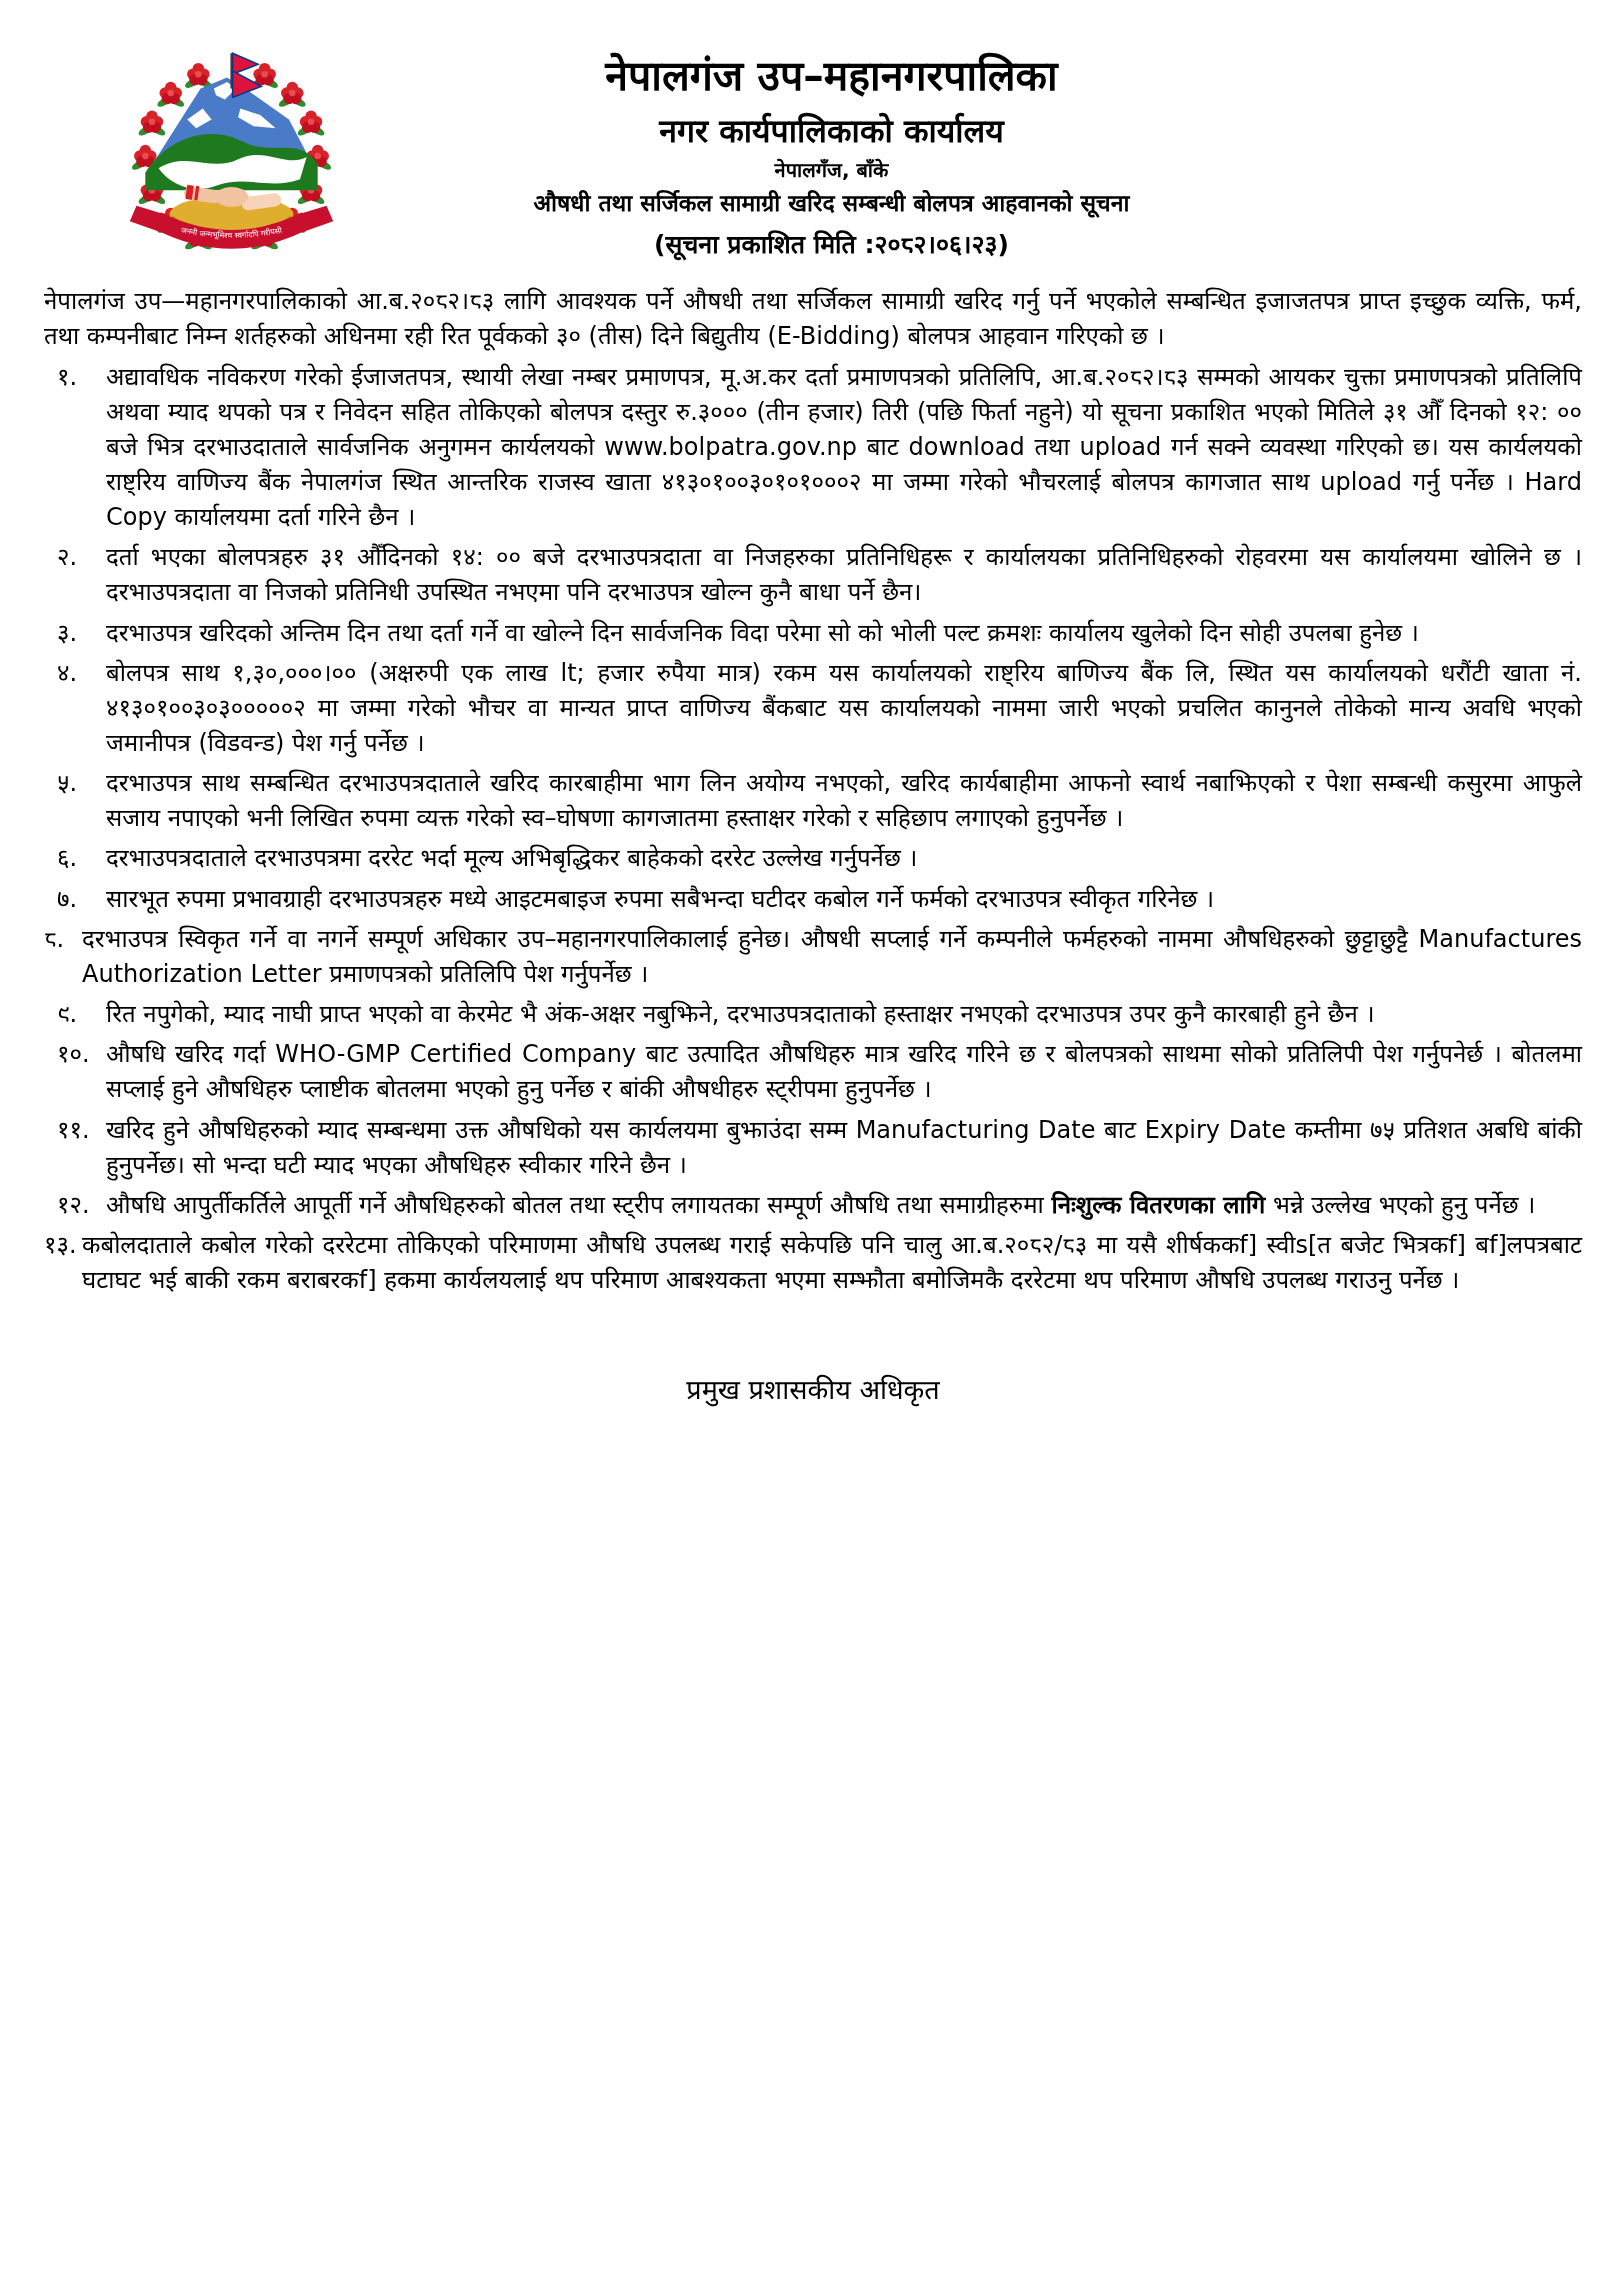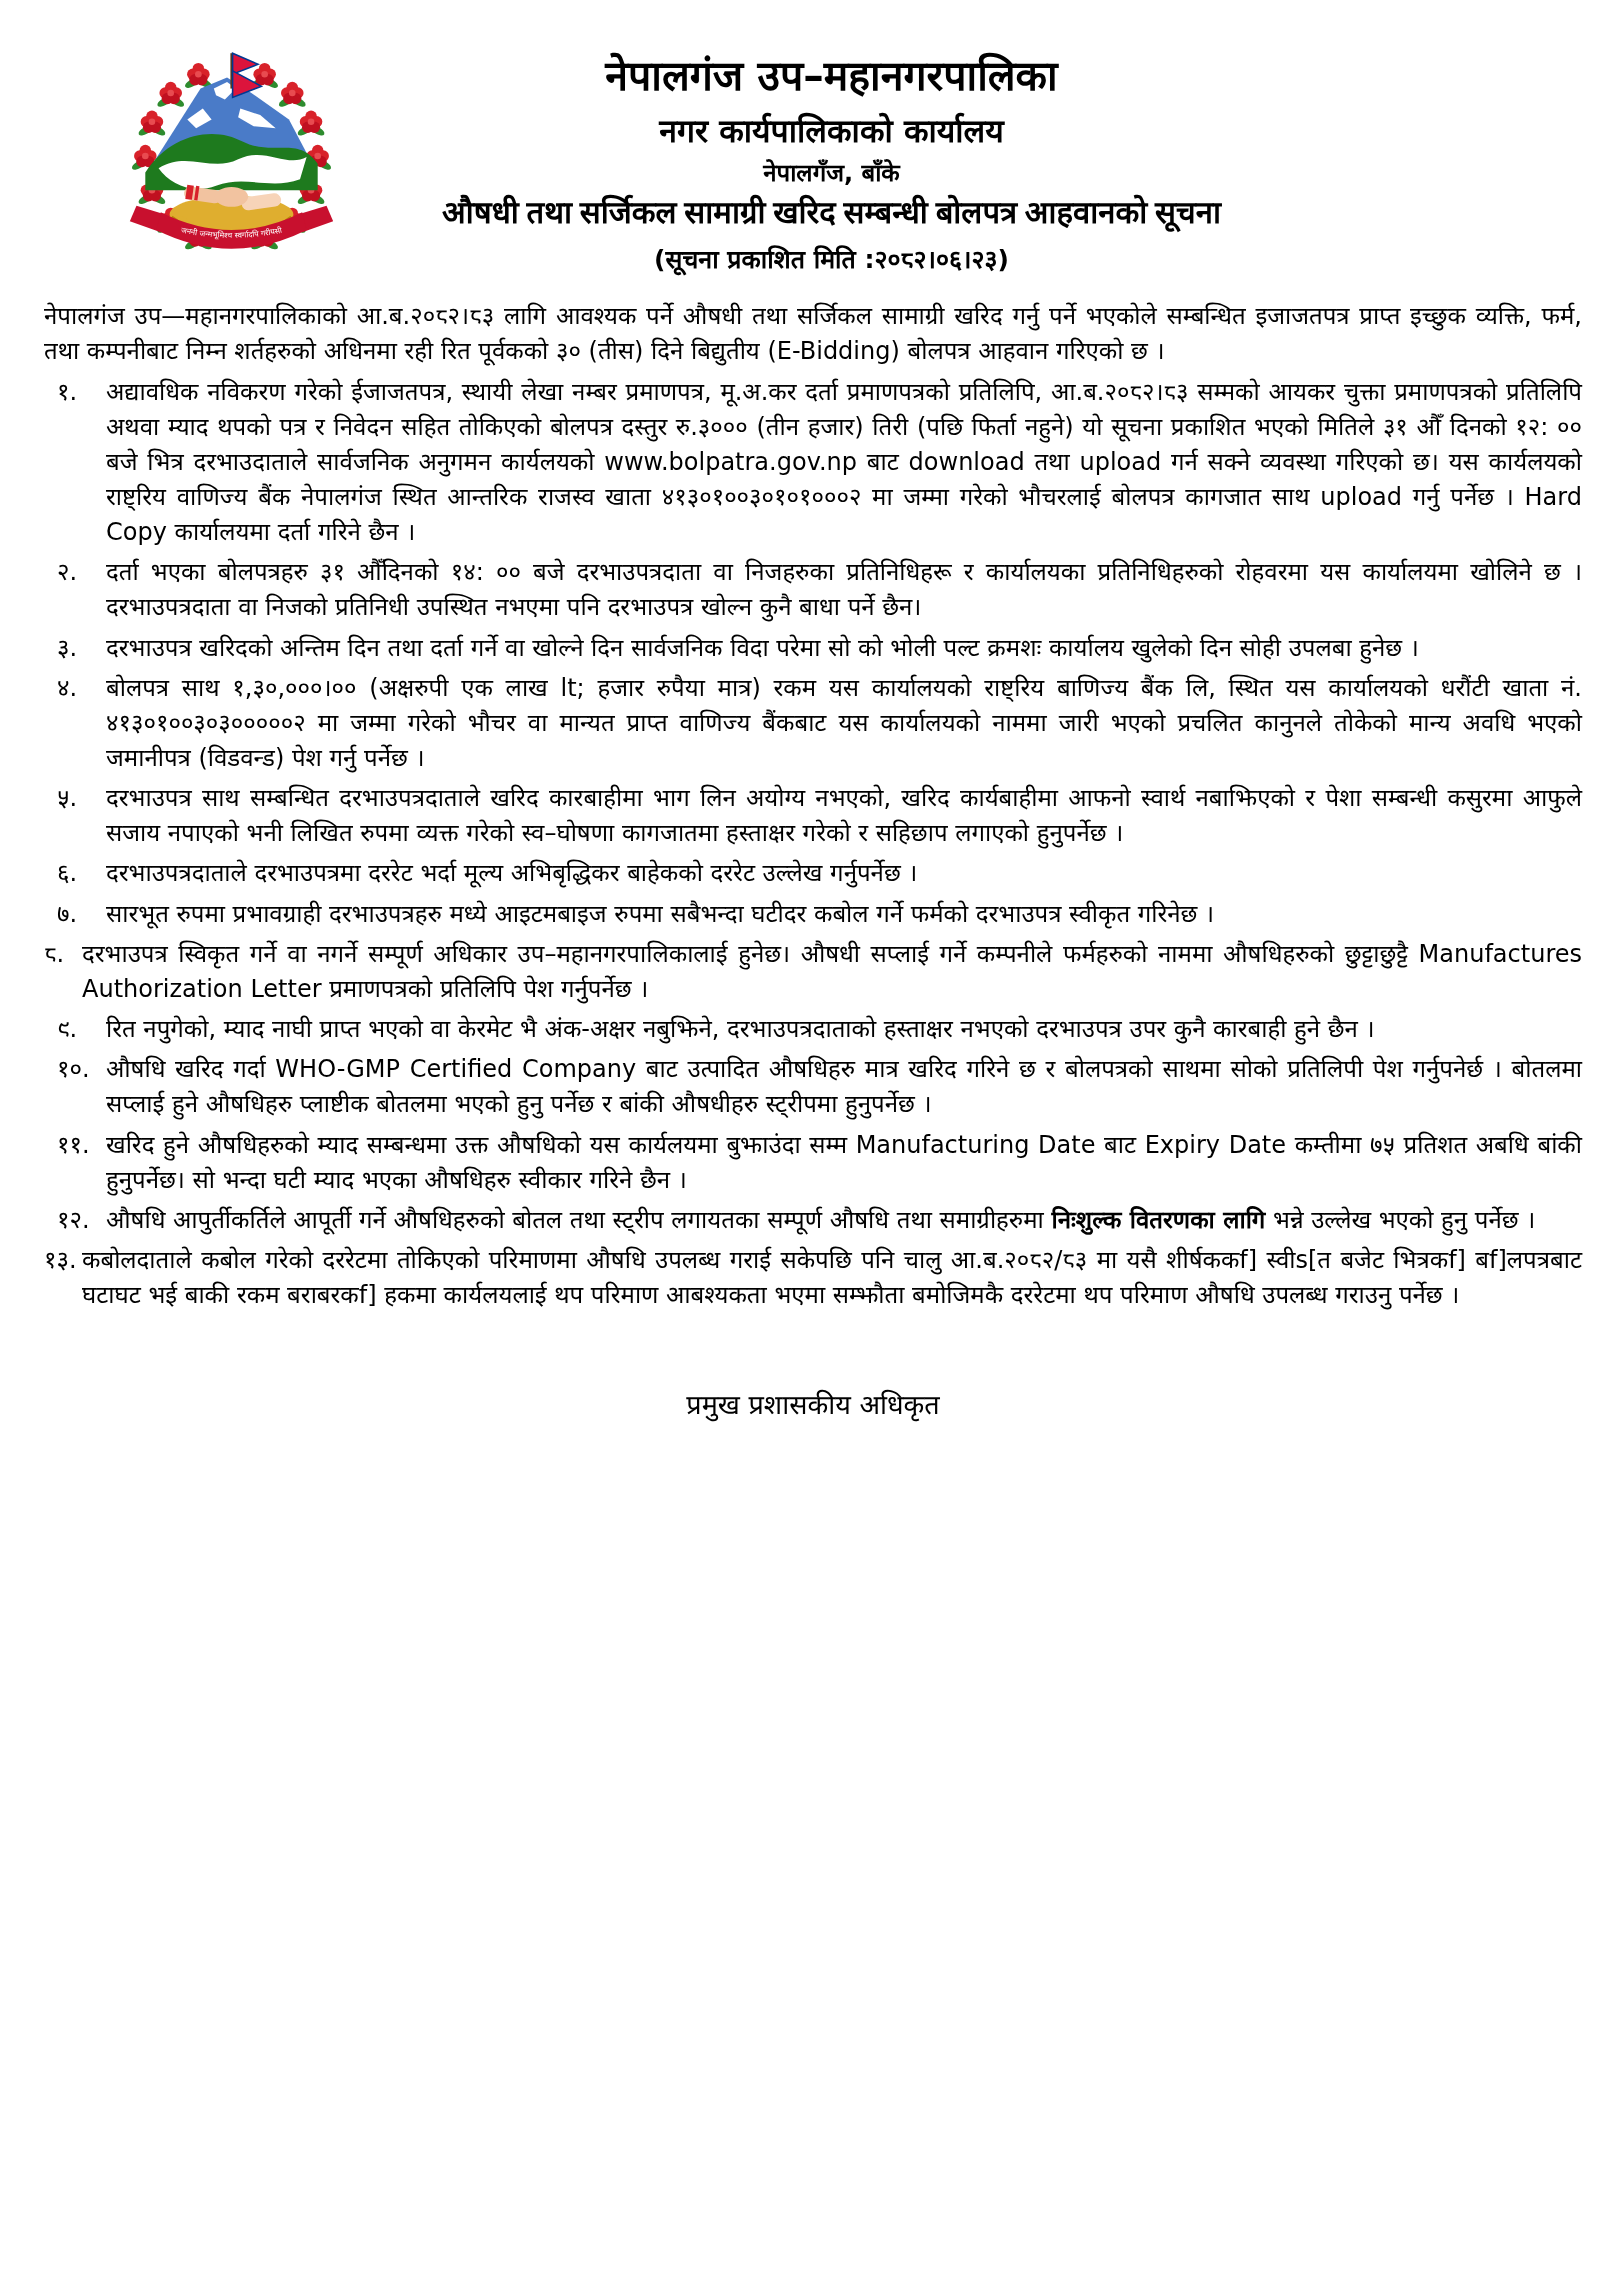--- a/index.html
+++ b/index.html
@@ -37,29 +37,28 @@
     font-size: 41px;
     font-weight: bold;
     margin: 0 0 9.2px 0;
   }
   .t-office {
     font-size: 32px;
     font-weight: bold;
     margin: 0 0 6.5px 0;
   }
   .t-location {
-    font-size: 24px;
+    font-size: 20px;
     font-weight: bold;
     margin: 0 0 6.5px 0;
   }
   .t-notice {
-    font-size: 31px;
+    font-size: 23px;
     font-weight: bold;
     margin: 0 0 10.5px 0;
-    font-family: Liberation Serif, serif;
   }
   .t-date {
     font-size: 25px;
     font-weight: bold;
     margin: 0;
   }
   .content {
     margin: 23.6px 41px 0 44px;
     font-size: 24px;
     line-height: 1.46;

